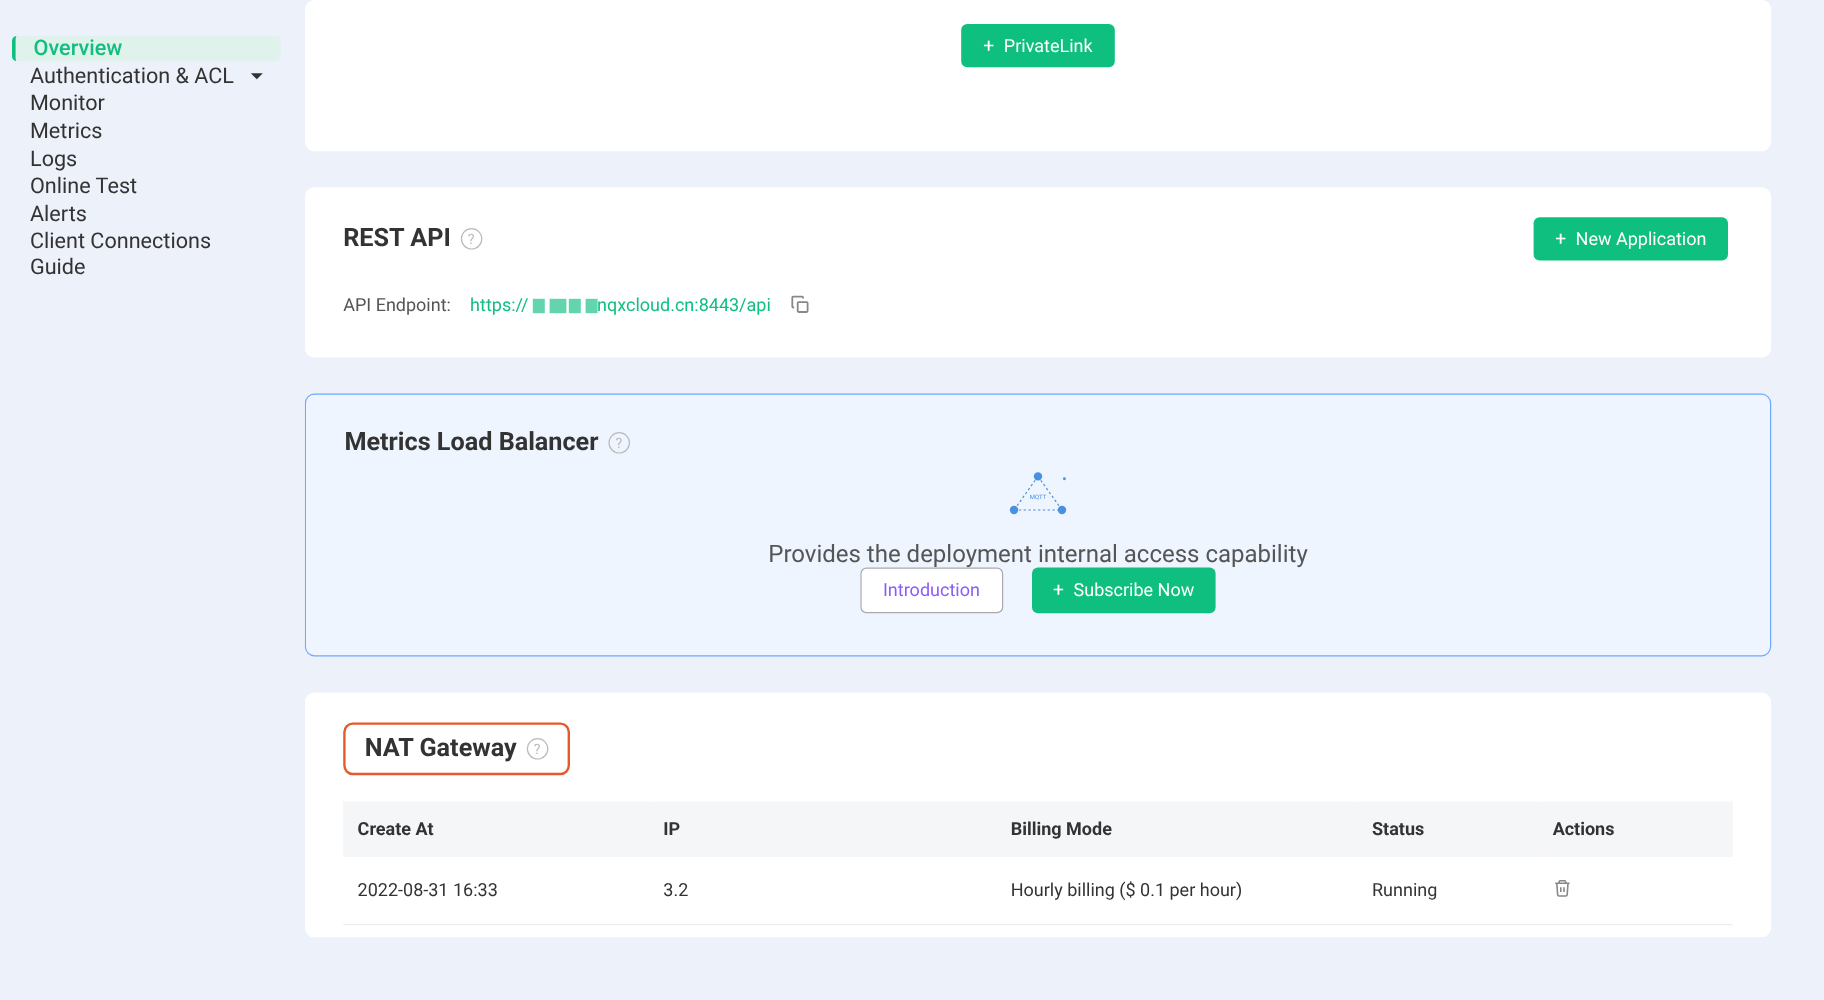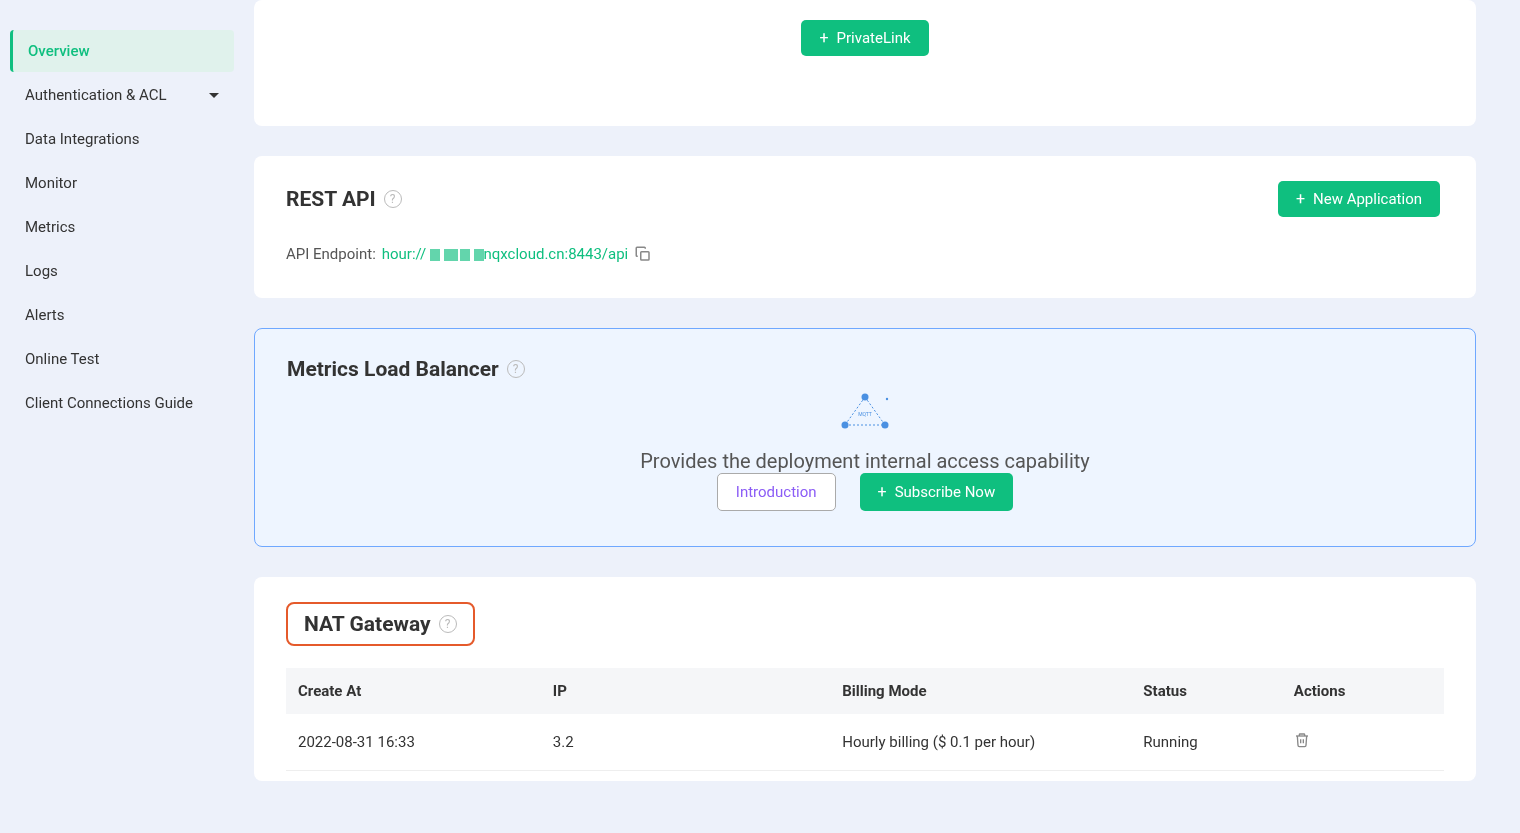--- a/index.html
+++ b/index.html
@@ -15,22 +15,22 @@
     height: 833px;
     overflow: hidden;
     display: flex;
   }
   .sidebar {
     width: 254px;
     padding: 30px 20px 0 10px;
     flex-shrink: 0;
   }
   .sidebar-item {
-    padding: 12px 15px;
-    font-size: 15px;
+    padding: 0 15px;
+    font-size: 18px;
     color: #333;
     cursor: pointer;
     border-radius: 4px;
     margin-bottom: 2px;
     display: flex;
     align-items: center;
     justify-content: space-between;
   }
   .sidebar-item.active {
     background: #e0f2ec;
@@ -110,21 +110,21 @@
     font-weight: normal;
   }
   .rest-api-card {
     padding: 25px 32px 35px;
   }
   .api-endpoint-row {
     margin-top: 18px;
     font-size: 15px;
     display: flex;
     align-items: center;
-    gap: 6px;
+    gap: 16px;
   }
   .api-endpoint-label {
     color: #555;
   }
   .api-endpoint-value {
     color: #0fbf7f;
   }
   .api-endpoint-value .masked-block {
     display: inline-block;
     height: 12px;
@@ -207,36 +207,33 @@
 
 <div class="sidebar">
   <div class="sidebar-item active">
     <span>Overview</span>
   </div>
   <div class="sidebar-item">
     <span>Authentication &amp; ACL</span>
     <span class="chevron"></span>
   </div>
   <div class="sidebar-item">
-    <span>Data Integrations</span>
-  </div>
-  <div class="sidebar-item">
     <span>Monitor</span>
   </div>
   <div class="sidebar-item">
     <span>Metrics</span>
   </div>
   <div class="sidebar-item">
     <span>Logs</span>
   </div>
   <div class="sidebar-item">
+    <span>Online Test</span>
+  </div>
+  <div class="sidebar-item">
     <span>Alerts</span>
-  </div>
-  <div class="sidebar-item">
-    <span>Online Test</span>
   </div>
   <div class="sidebar-item">
     <span>Client Connections Guide</span>
   </div>
 </div>
 
 <div class="main">
 
   <div class="card card-top">
     <button class="btn btn-primary">
@@ -252,21 +249,21 @@
         <span class="help-icon">?</span>
       </div>
       <button class="btn btn-primary">
         <span class="plus-icon">+</span>
         <span>New Application</span>
       </button>
     </div>
     <div class="api-endpoint-row">
       <span class="api-endpoint-label">API Endpoint:</span>
       <span class="api-endpoint-value">
-        <span>hour://</span>
+        <span>https://</span>
         <span class="masked-block" style="width:10px"></span>
         <span class="masked-block" style="width:14px"></span><span class="masked-block" style="width:10px;margin-left:2px"></span>
         <span class="masked-block" style="width:10px"></span><span>nqxcloud.cn:8443/api</span>
       </span>
       <svg class="copy-icon" viewBox="0 0 24 24" fill="none" stroke="currentColor" stroke-width="2">
         <rect x="9" y="9" width="11" height="11" rx="1"></rect>
         <path d="M5 15H4a1 1 0 0 1-1-1V4a1 1 0 0 1 1-1h10a1 1 0 0 1 1 1v1"></path>
       </svg>
     </div>
   </div>

